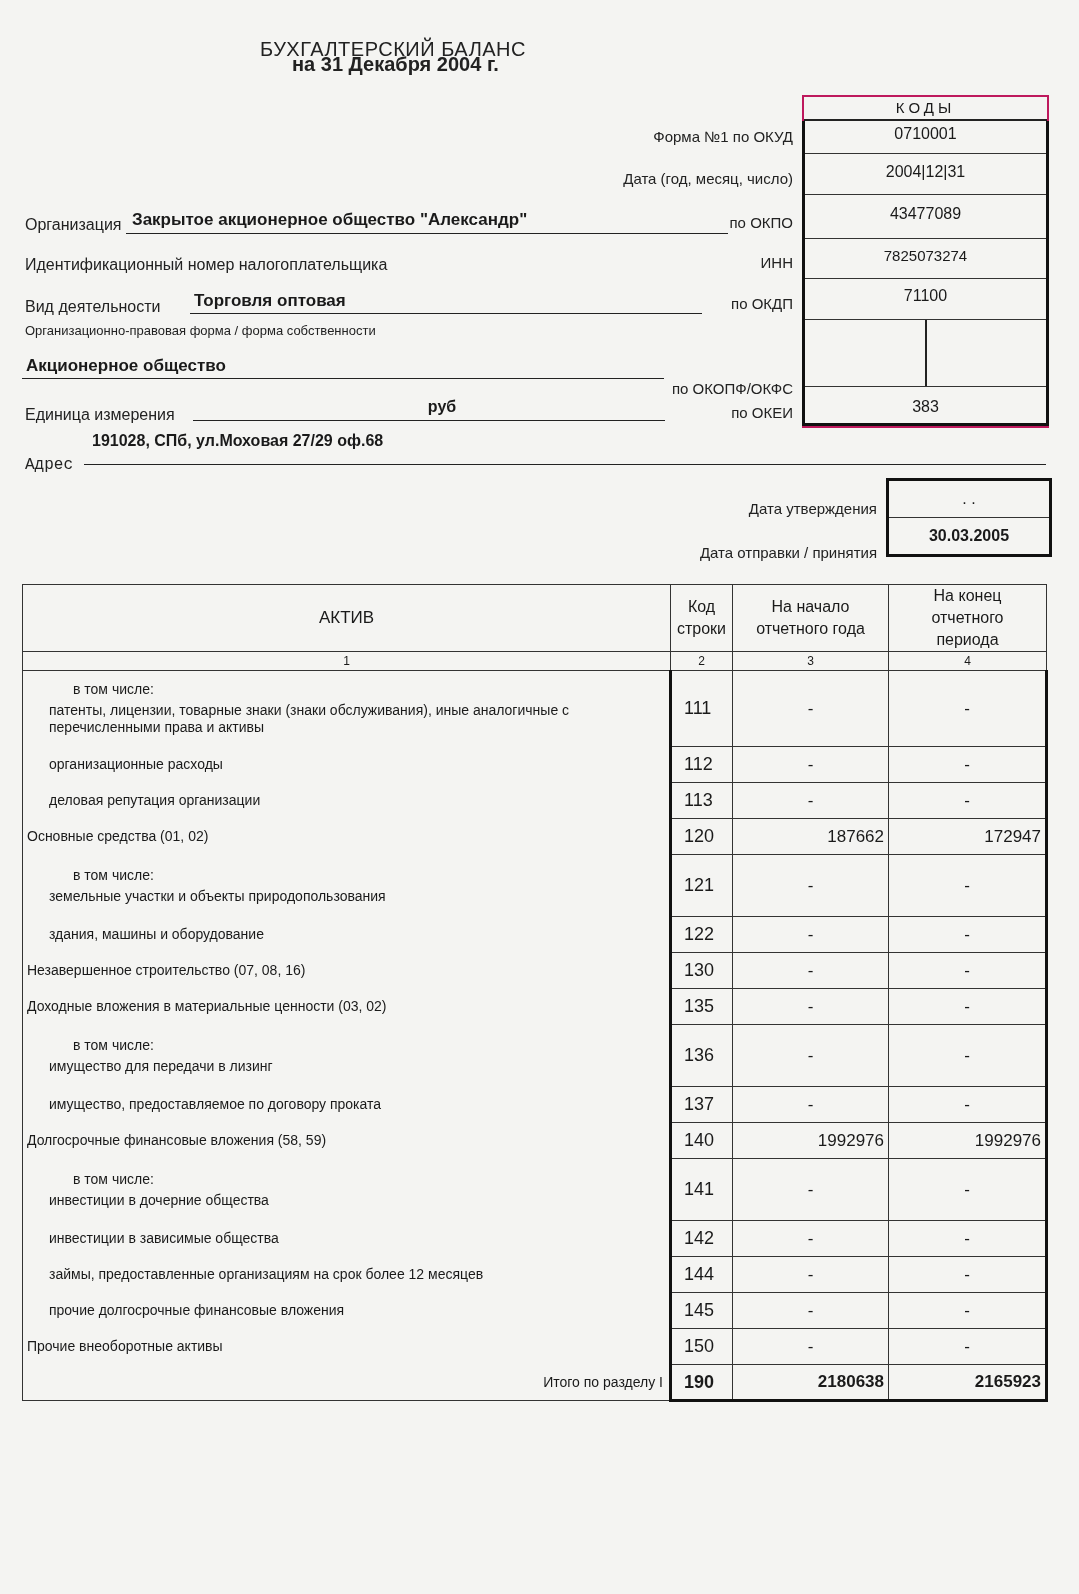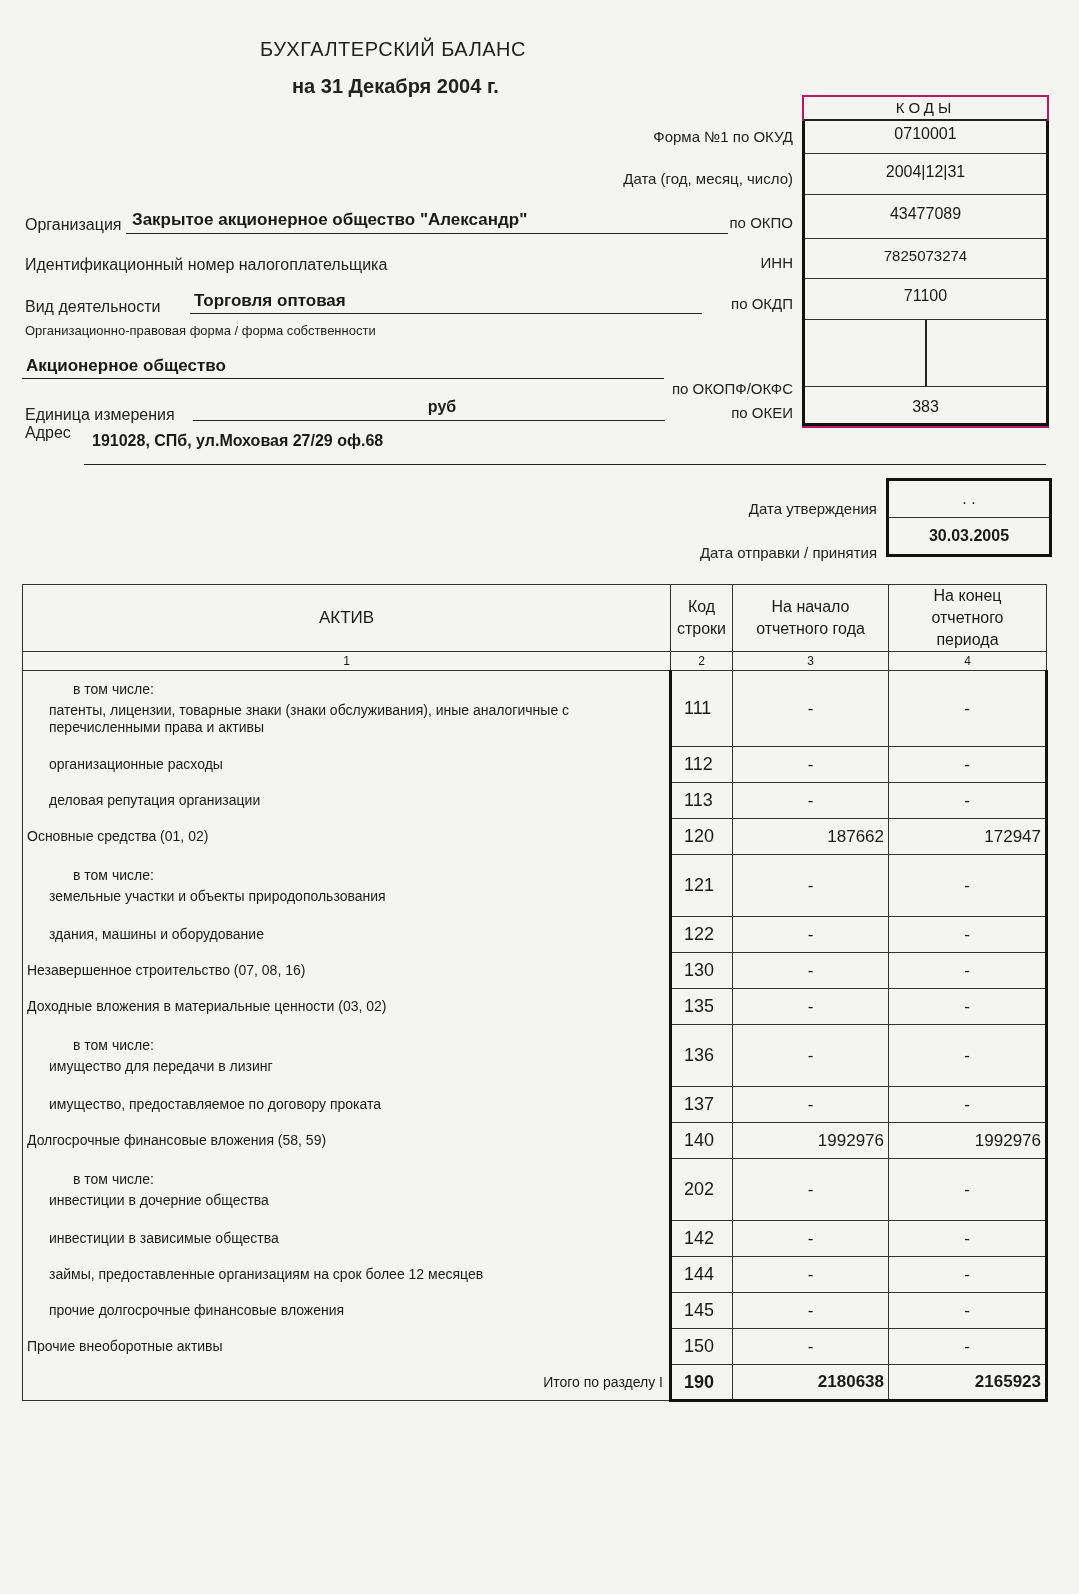--- a/index.html
+++ b/index.html
@@ -2,21 +2,21 @@
 <html><head>
 <meta charset="utf-8">
 <style>
   html, body { margin:0; padding:0; }
   body {
     width:1079px; height:1594px; background:#f4f4f2; position:relative; overflow:hidden;
     font-family:"Liberation Sans", sans-serif; color:#1a1a1a;
   }
   .abs { position:absolute; }
   .title1 { left:260px; top:38px; font-size:20px; letter-spacing:0.5px; color:#222; }
-  .title2 { left:292px; top:75px; font-size:20px; font-weight:bold; color:#222; }
+  .title2 { left:292px; top:53px; font-size:20px; font-weight:bold; color:#222; }
 
   
   .codes { left:802px; top:95px; width:243px; border:2px solid #be185d; }
   .codes-head { height:22px; text-align:center; font-size:15px; letter-spacing:4px; border-bottom:2px solid #222; line-height:22px; }
   .codes-body { border:3px solid #111; border-top:none; margin-left:-2px; margin-right:-2px; }
   .code-cell { border-bottom:1px solid #333; text-align:center; font-size:16px; position:relative; }
   .code-cell:last-child { border-bottom:none; }
   .code-split { display:flex; }
   .code-split div { flex:1; }
   .code-split div:first-child { border-right:2px solid #222; }
@@ -91,21 +91,21 @@
 <div class="abs lbl" style="left:25px;top:323px;font-size:13px;">Организационно-правовая форма / форма собственности</div>
 <div class="abs uline" style="left:22px;top:356px;width:642px;height:22px;">
   <span class="val-bold" style="padding-left:4px;">Акционерное общество</span>
 </div>
 
 <div class="abs lbl" style="left:25px;top:406px;">Единица измерения</div>
 <div class="abs uline" style="left:193px;top:398px;width:472px;height:22px;text-align:center;">
   <span class="val-bold" style="font-size:16px;padding-left:26px;">руб</span>
 </div>
 
-<div class="abs lbl" style="left:25px;top:424px;">Адрес</div>
+<div class="abs lbl" style="left:25px;top:456px;font-family:Liberation Mono, monospace;">Адрес</div>
 <div class="abs uline" style="left:84px;top:432px;width:962px;height:32px;">
   <span class="val-bold" style="font-size:16px;padding-left:8px;">191028, СПб, ул.Моховая 27/29 оф.68</span>
 </div>
 
 <div class="abs rlbl" style="right:202px;top:500px;">Дата утверждения</div>
 <div class="abs rlbl" style="right:202px;top:544px;">Дата отправки / принятия</div>
 <div class="abs datebox">
   <div>. .</div>
   <div style="font-weight:bold;">30.03.2005</div>
 </div>
@@ -205,21 +205,21 @@
         <td class="lc">Долгосрочные финансовые вложения (58, 59)</td>
         <td class="cc">140</td>
         <td class="vc num">1992976</td>
         <td class="vc last num">1992976</td>
       </tr>
       <tr style="height: 62px;">
         <td class="lc">
           <div class="" style="padding-left: 46px;">в том числе:</div>
           <div style="padding-left: 22px; margin-top: 4px;">инвестиции в дочерние общества</div>
         </td>
-        <td class="cc">202</td>
+        <td class="cc">141</td>
         <td class="vc">-</td>
         <td class="vc last">-</td>
       </tr>
       <tr style="height: 36px;">
         <td class="lc ind1">инвестиции в зависимые общества</td>
         <td class="cc">142</td>
         <td class="vc">-</td>
         <td class="vc last">-</td>
       </tr>
       <tr style="height: 36px;">

